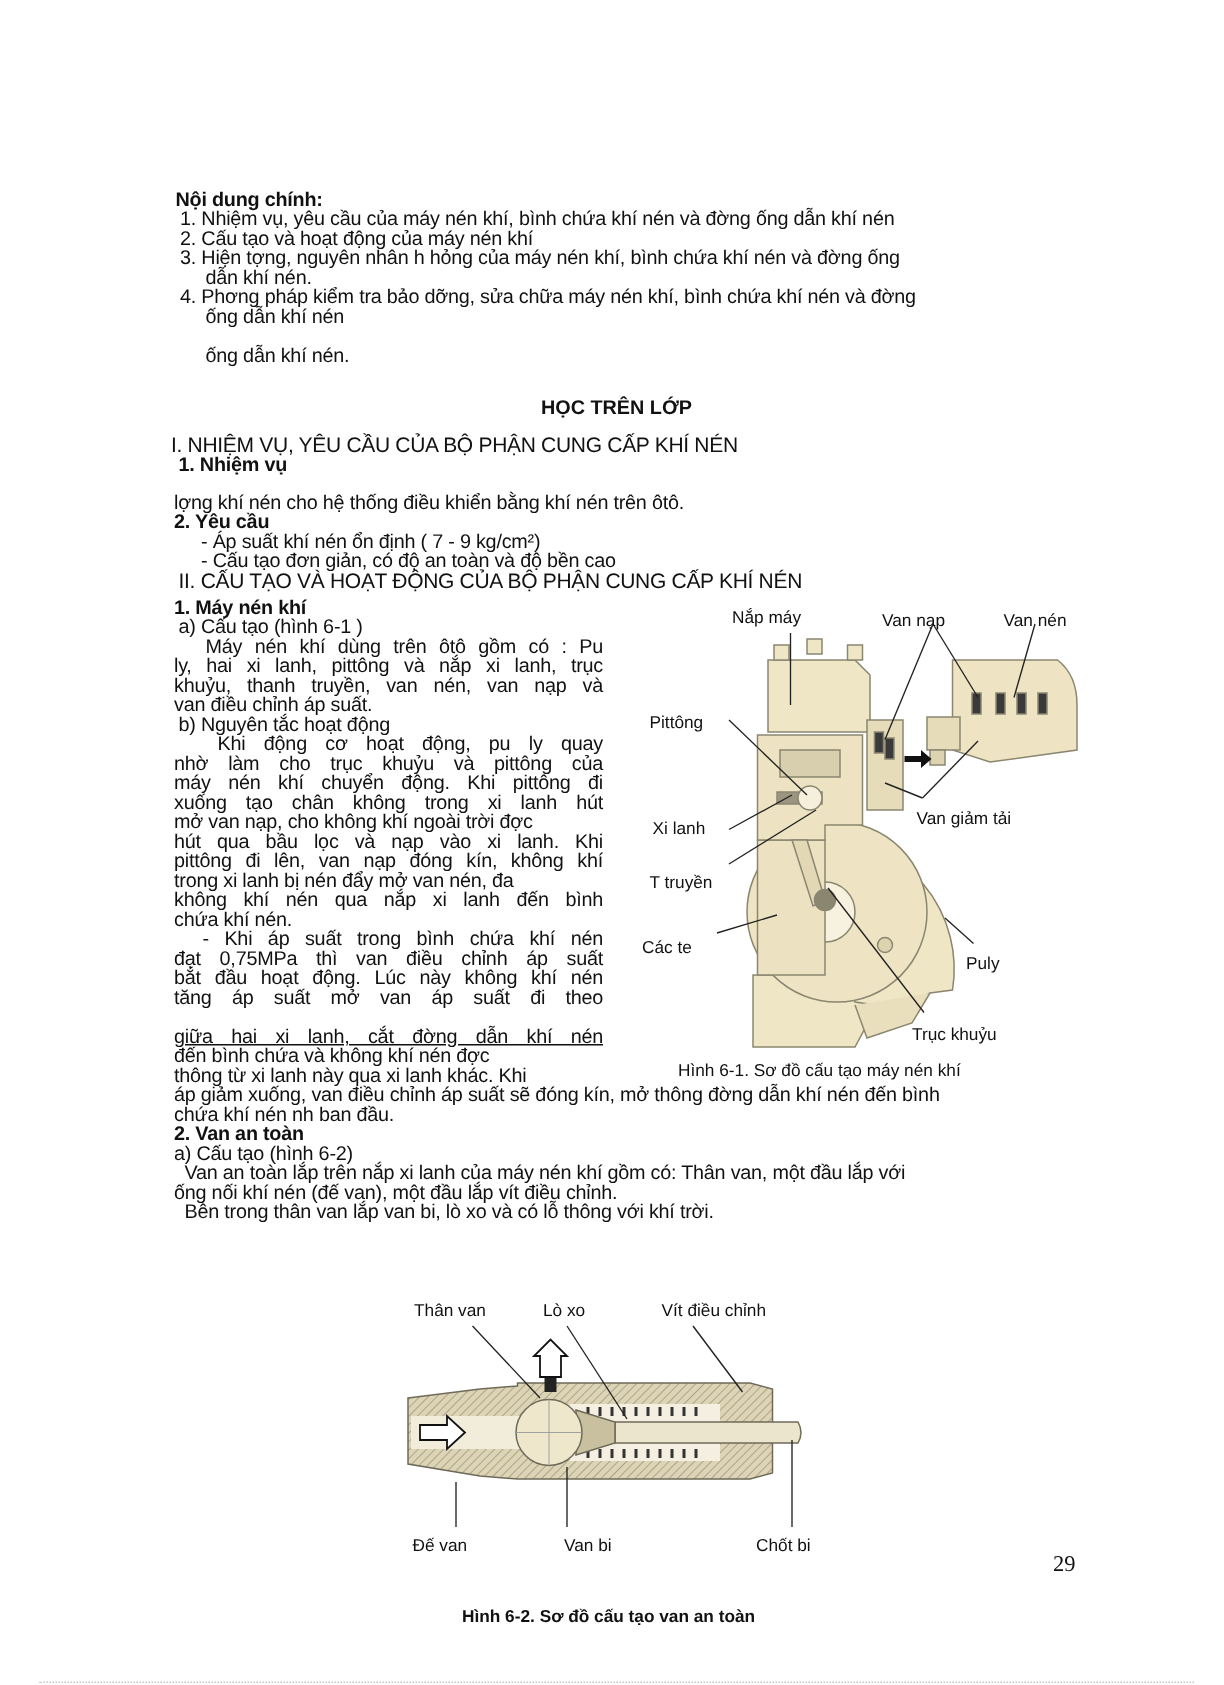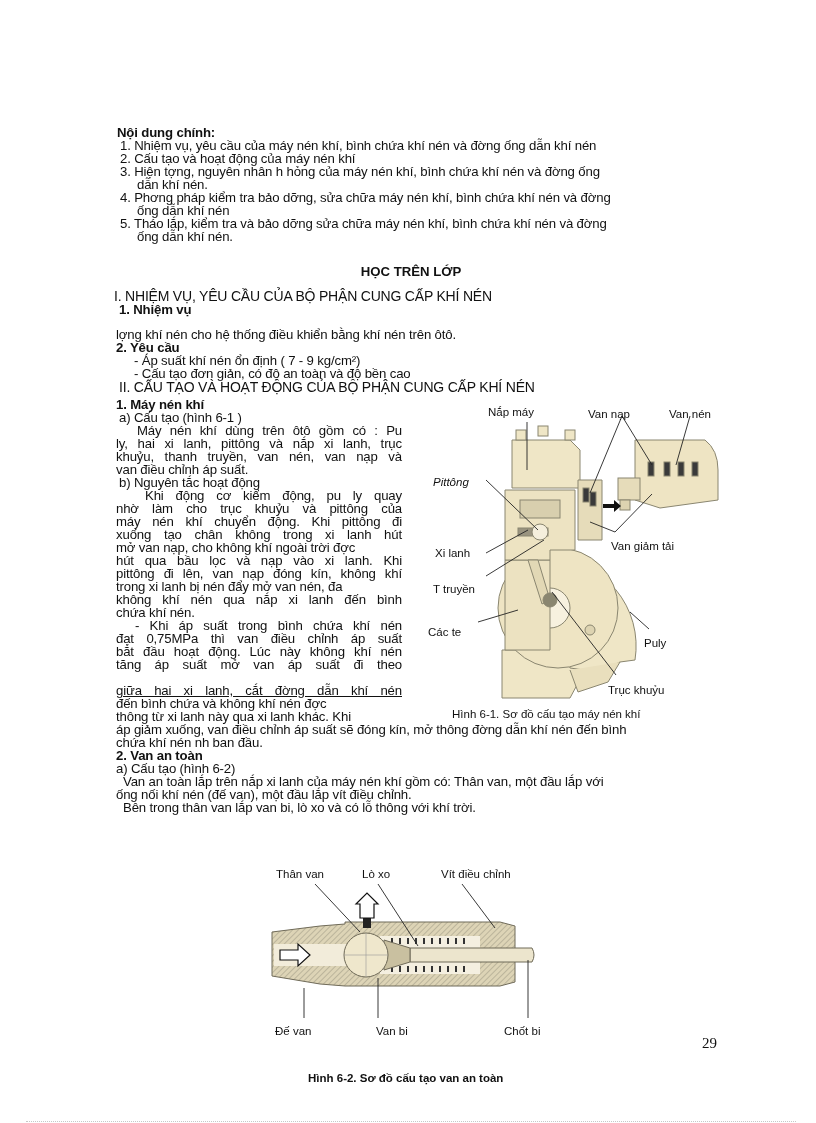--- a/index.html
+++ b/index.html
@@ -22,21 +22,20 @@
 
 <div class="page">
 
   <div class="abs t b" style="left:117px; top:126px;">Nội dung chính:</div>
   <div class="abs t" style="left:120px; top:139px;">1. Nhiệm vụ, yêu cầu của máy nén khí, bình chứa khí nén và đờng   ống dẫn khí nén</div>
   <div class="abs t" style="left:120px; top:152px;">2. Cấu tạo và hoạt động của máy nén khí</div>
   <div class="abs t" style="left:120px; top:165px;">3. Hiện tợng,   nguyên nhân h   hỏng của máy nén khí, bình chứa khí nén và đờng   ống</div>
   <div class="abs t" style="left:137px; top:178px;">dẫn khí nén.</div>
   <div class="abs t" style="left:120px; top:191px;">4. Phơng   pháp kiểm tra bảo dỡng,   sửa chữa máy nén khí, bình chứa khí nén và đờng</div>
   <div class="abs t" style="left:137px; top:204px;">ống dẫn khí nén</div>
-  <div class="abs t" style="left:120px; top:217px;">5. Tháo lắp, kiểm tra và bảo dỡng   sửa chữa máy nén khí, bình chứa khí nén và đờng</div>
   <div class="abs t" style="left:137px; top:230px;">ống dẫn khí nén.</div>
 
   <div class="abs heading-center" style="left:0; width:816px; top:264px; text-align:center; padding-left:0;">
     <span style="position:relative; left:3px;">HỌC TRÊN LỚP</span>
   </div>
 
   <div class="abs section-cap" style="left:114px; top:289px;">I. NHIỆM VỤ, YÊU CẦU CỦA BỘ PHẬN CUNG CẤP KHÍ NÉN</div>
   <div class="abs t b" style="left:119px; top:303px;">1. Nhiệm vụ</div>
   <div class="abs t" style="left:116px; top:328px;">lợng   khí nén cho hệ thống điều khiển bằng khí nén trên ôtô.</div>
   <div class="abs t b" style="left:116px; top:341px;">2. Yêu cầu</div>
@@ -47,21 +46,21 @@
   <div class="abs t b" style="left:116px; top:398px;">1. Máy nén khí</div>
   <div class="abs t" style="left:119px; top:411px;">a) Cấu tạo (hình 6-1 )</div>
 
   <div class="abs t justify" style="left:116px; top:424px; width:286px; text-indent:21px;">Máy nén khí dùng trên ôtô gồm có : Pu</div>
   <div class="abs t justify" style="left:116px; top:437px; width:286px;">ly, hai xi lanh, pittông và nắp xi lanh, trục</div>
   <div class="abs t justify" style="left:116px; top:450px; width:286px;">khuỷu, thanh truyền, van nén, van nạp và</div>
   <div class="abs t" style="left:116px; top:463px;">van điều chỉnh áp suất.</div>
 
   <div class="abs t" style="left:119px; top:476px;">b) Nguyên tắc hoạt động</div>
 
-  <div class="abs t justify" style="left:116px; top:489px; width:286px; text-indent:29px;">Khi động cơ kiểm động, pu ly quay</div>
+  <div class="abs t justify" style="left:116px; top:489px; width:286px; text-indent:29px;">Khi động cơ hoạt động, pu ly quay</div>
   <div class="abs t justify" style="left:116px; top:502px; width:286px;">nhờ làm cho trục khuỷu và pittông của</div>
   <div class="abs t justify" style="left:116px; top:515px; width:286px;">máy nén khí chuyển động. Khi pittông đi</div>
   <div class="abs t justify" style="left:116px; top:528px; width:286px;">xuống tạo chân không trong xi lanh hút</div>
   <div class="abs t" style="left:116px; top:541px;">mở van nạp, cho không khí ngoài trời đợc</div>
   <div class="abs t justify" style="left:116px; top:554px; width:286px;">hút qua bầu lọc và nạp vào xi lanh. Khi</div>
   <div class="abs t justify" style="left:116px; top:567px; width:286px;">pittông đi lên, van nạp đóng kín, không khí</div>
   <div class="abs t" style="left:116px; top:580px;">trong xi lanh bị nén đẩy mở van nén, đa</div>
   <div class="abs t justify" style="left:116px; top:593px; width:286px;">không khí nén qua nắp xi lanh đến bình</div>
   <div class="abs t" style="left:116px; top:606px;">chứa khí nén.</div>
   <div class="abs t justify" style="left:116px; top:619px; width:286px; text-indent:19px;">- Khi áp suất trong bình chứa khí nén</div>
@@ -135,21 +134,21 @@
         <line x1="66" y1="153" x2="108" y2="130"></line>
         <line x1="66" y1="176" x2="124" y2="140"></line>
         <line x1="58" y1="222" x2="98" y2="210"></line>
         <line x1="229" y1="229" x2="210" y2="212"></line>
         <line x1="196" y1="275" x2="132" y2="192"></line>
       </g>
     </svg>
     <div class="lbl" style="left:68px; top:6px;">Nắp máy</div>
     <div class="lbl" style="left:168px; top:8px;">Van nạp</div>
     <div class="lbl" style="left:249px; top:8px;">Van nén</div>
-    <div class="lbl" style="left:13px; top:76px;font-style:italic;">Pittông</div>
+    <div class="lbl" style="left:13px; top:76px;">Pittông</div>
     <div class="lbl" style="left:191px; top:140px;">Van giảm tải</div>
     <div class="lbl" style="left:15px; top:147px;">Xi lanh</div>
     <div class="lbl" style="left:13px; top:183px;">T truyền</div>
     <div class="lbl" style="left:8px; top:226px;">Các te</div>
     <div class="lbl" style="left:224px; top:237px;">Puly</div>
     <div class="lbl" style="left:188px; top:284px;">Trục khuỷu</div>
     <div class="lbl cap" style="left:32px; top:308px;">Hình  6-1. Sơ đồ cấu tạo máy nén khí</div>
   </div>
 
   <div class="abs" style="left:260px; top:860px; width:300px; height:190px;">

